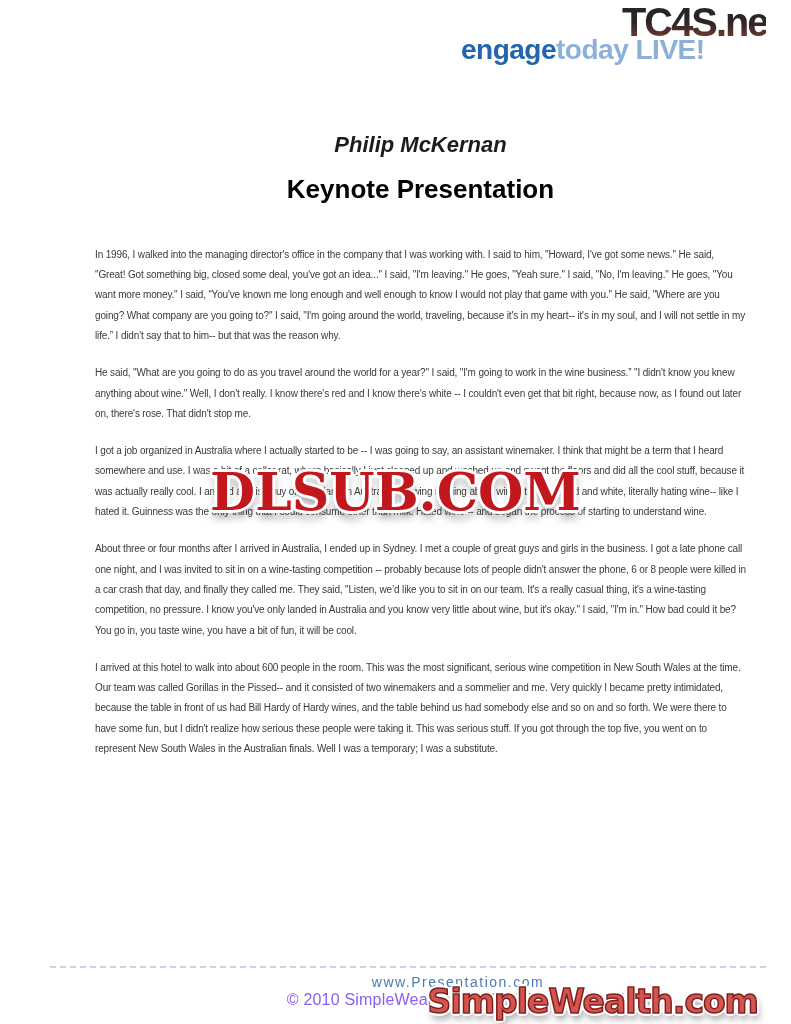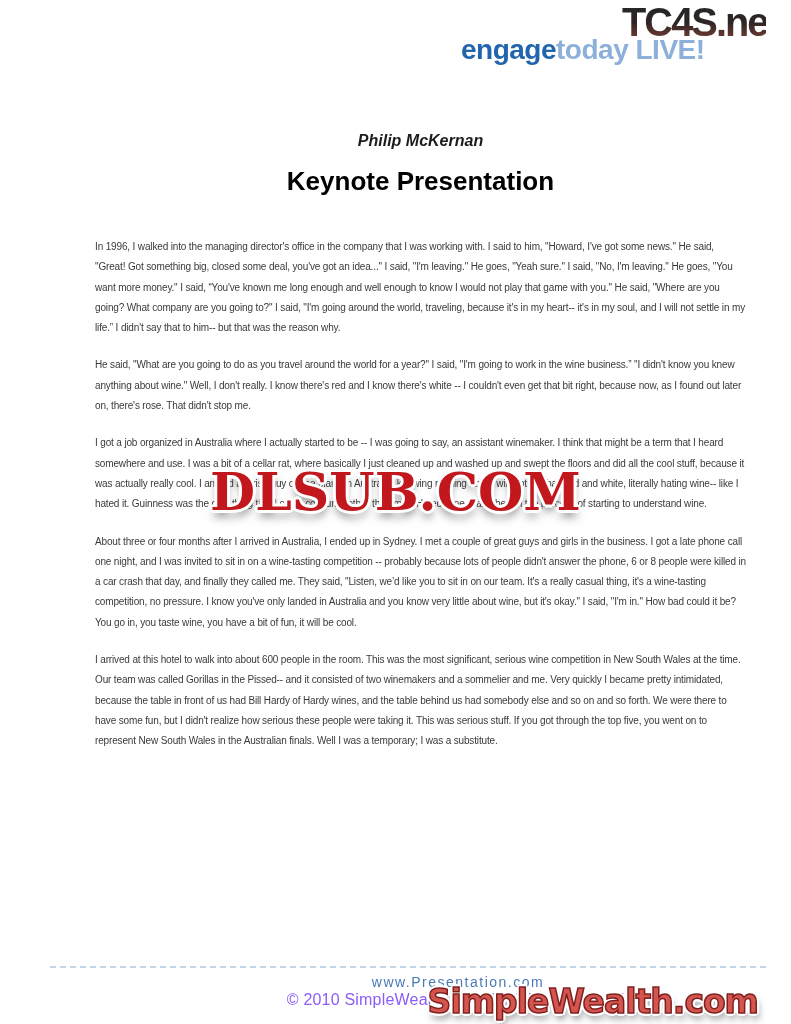--- a/index.html
+++ b/index.html
@@ -53,21 +53,21 @@
   
   .content {
     position: absolute;
     top: 0; left: 0;
     width: 791px;
     padding: 0 70px;
     z-index: 2;
   }
   .doc-header { text-align: center; margin-top: 131px; }
   .doc-author {
-    font-size: 16px;
+    font-size: 22px;
     font-weight: bold;
     font-style: italic;
     color: #1c1c1c;
     line-height: 1.3;
   }
   .doc-title {
     font-size: 26px;
     font-weight: bold;
     color: #000000;
     line-height: 1.2;

